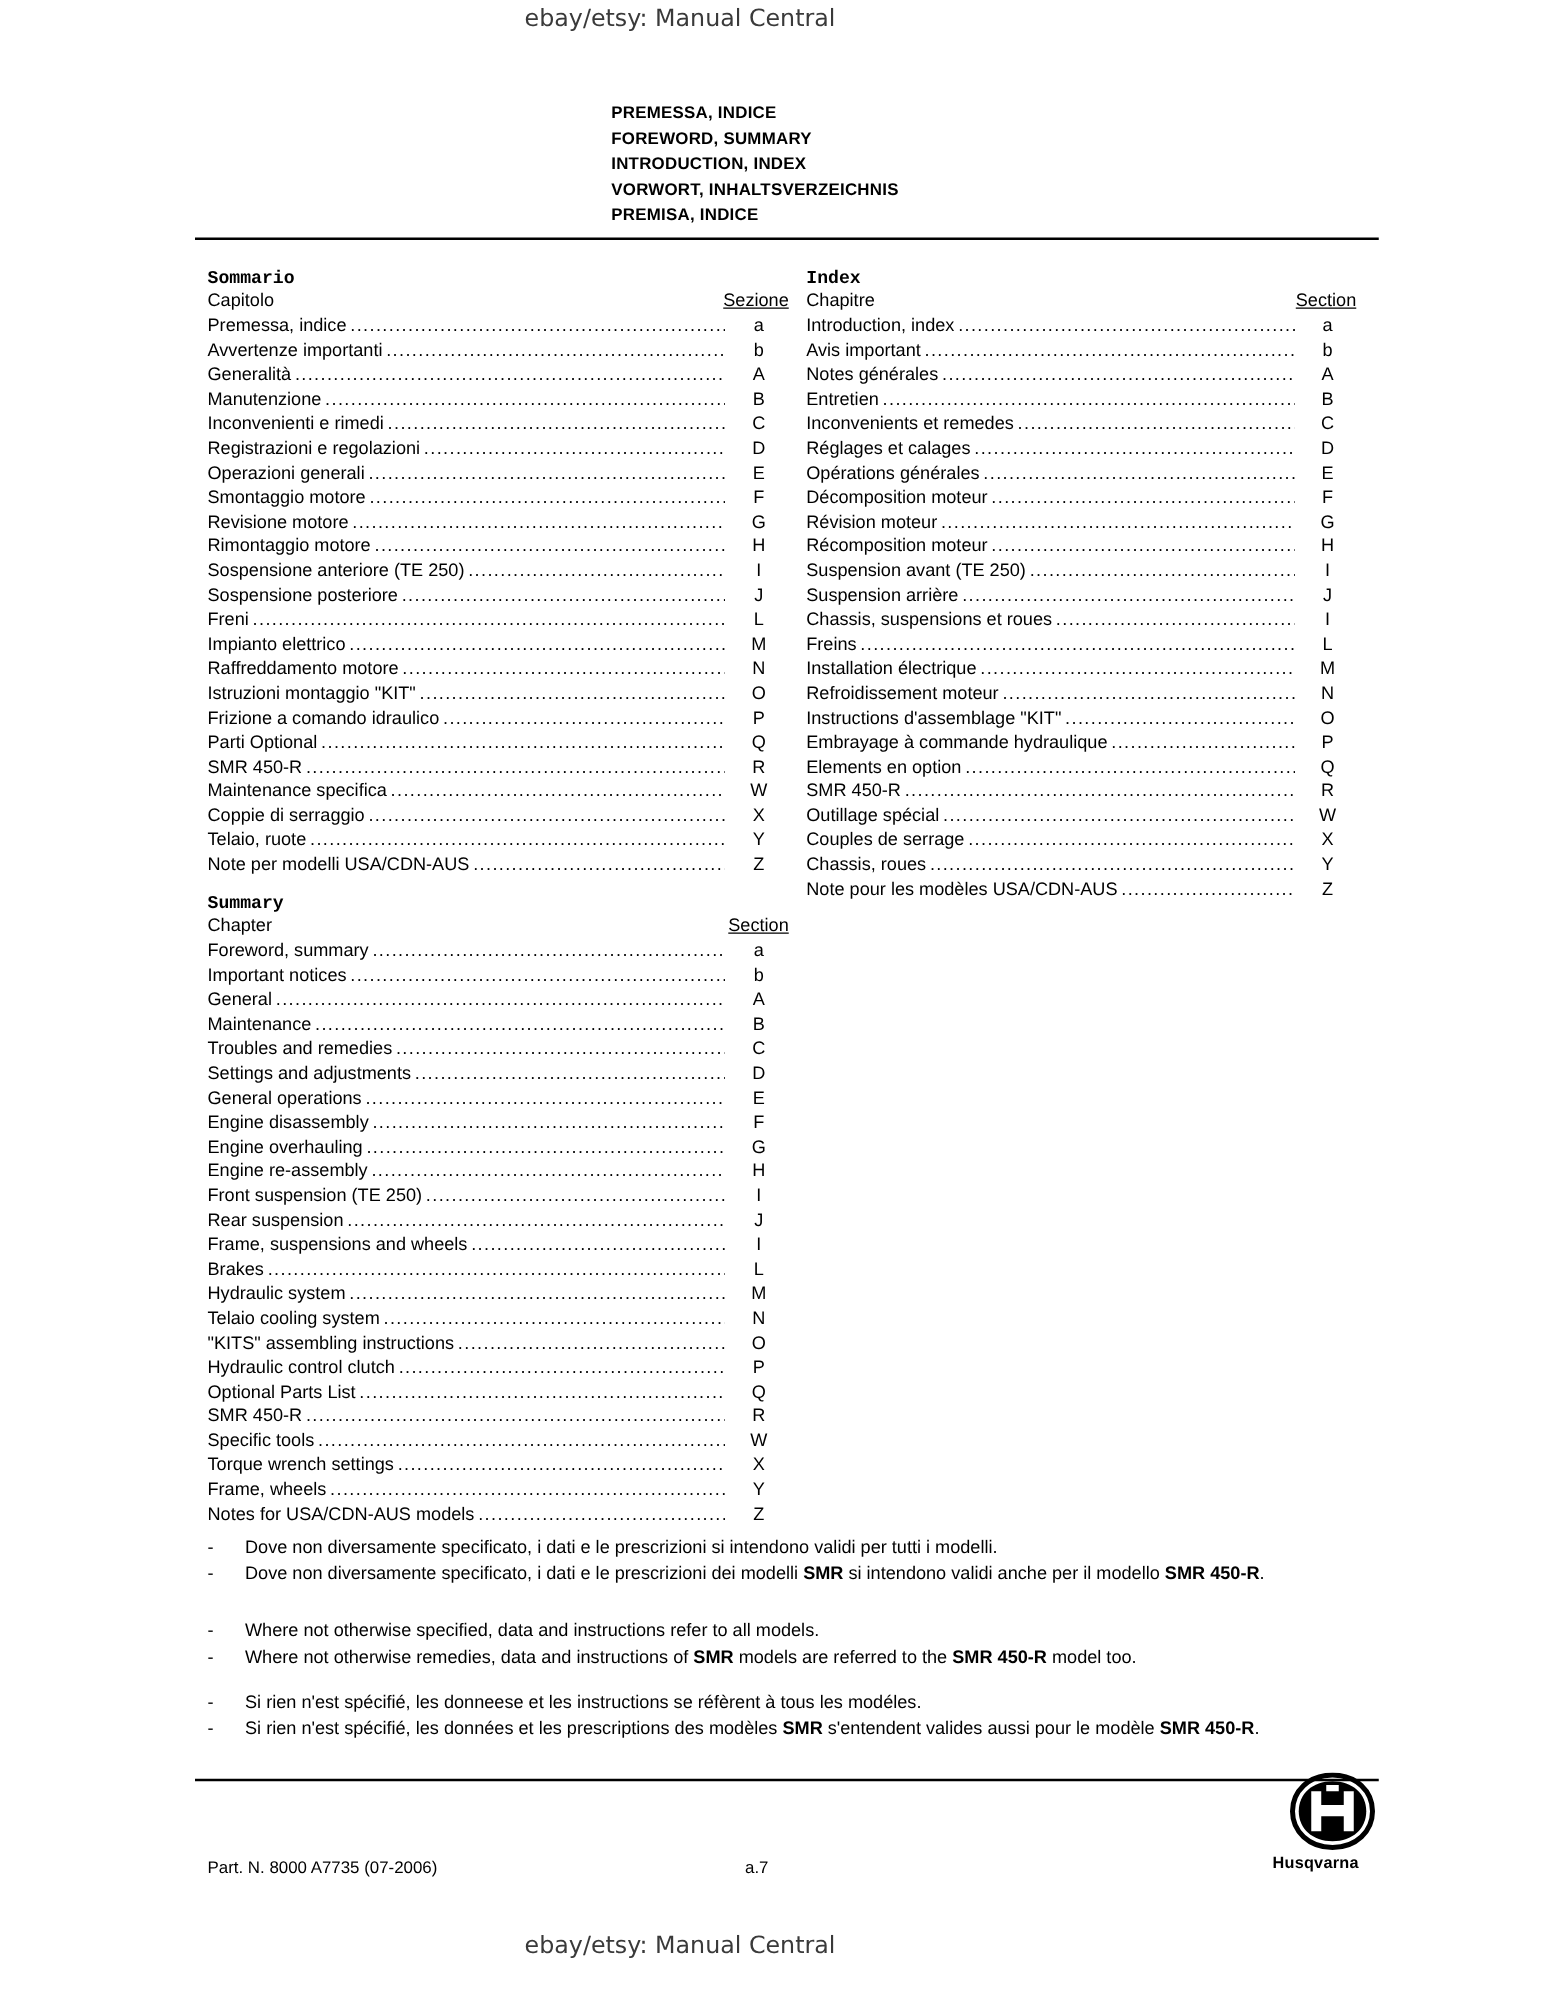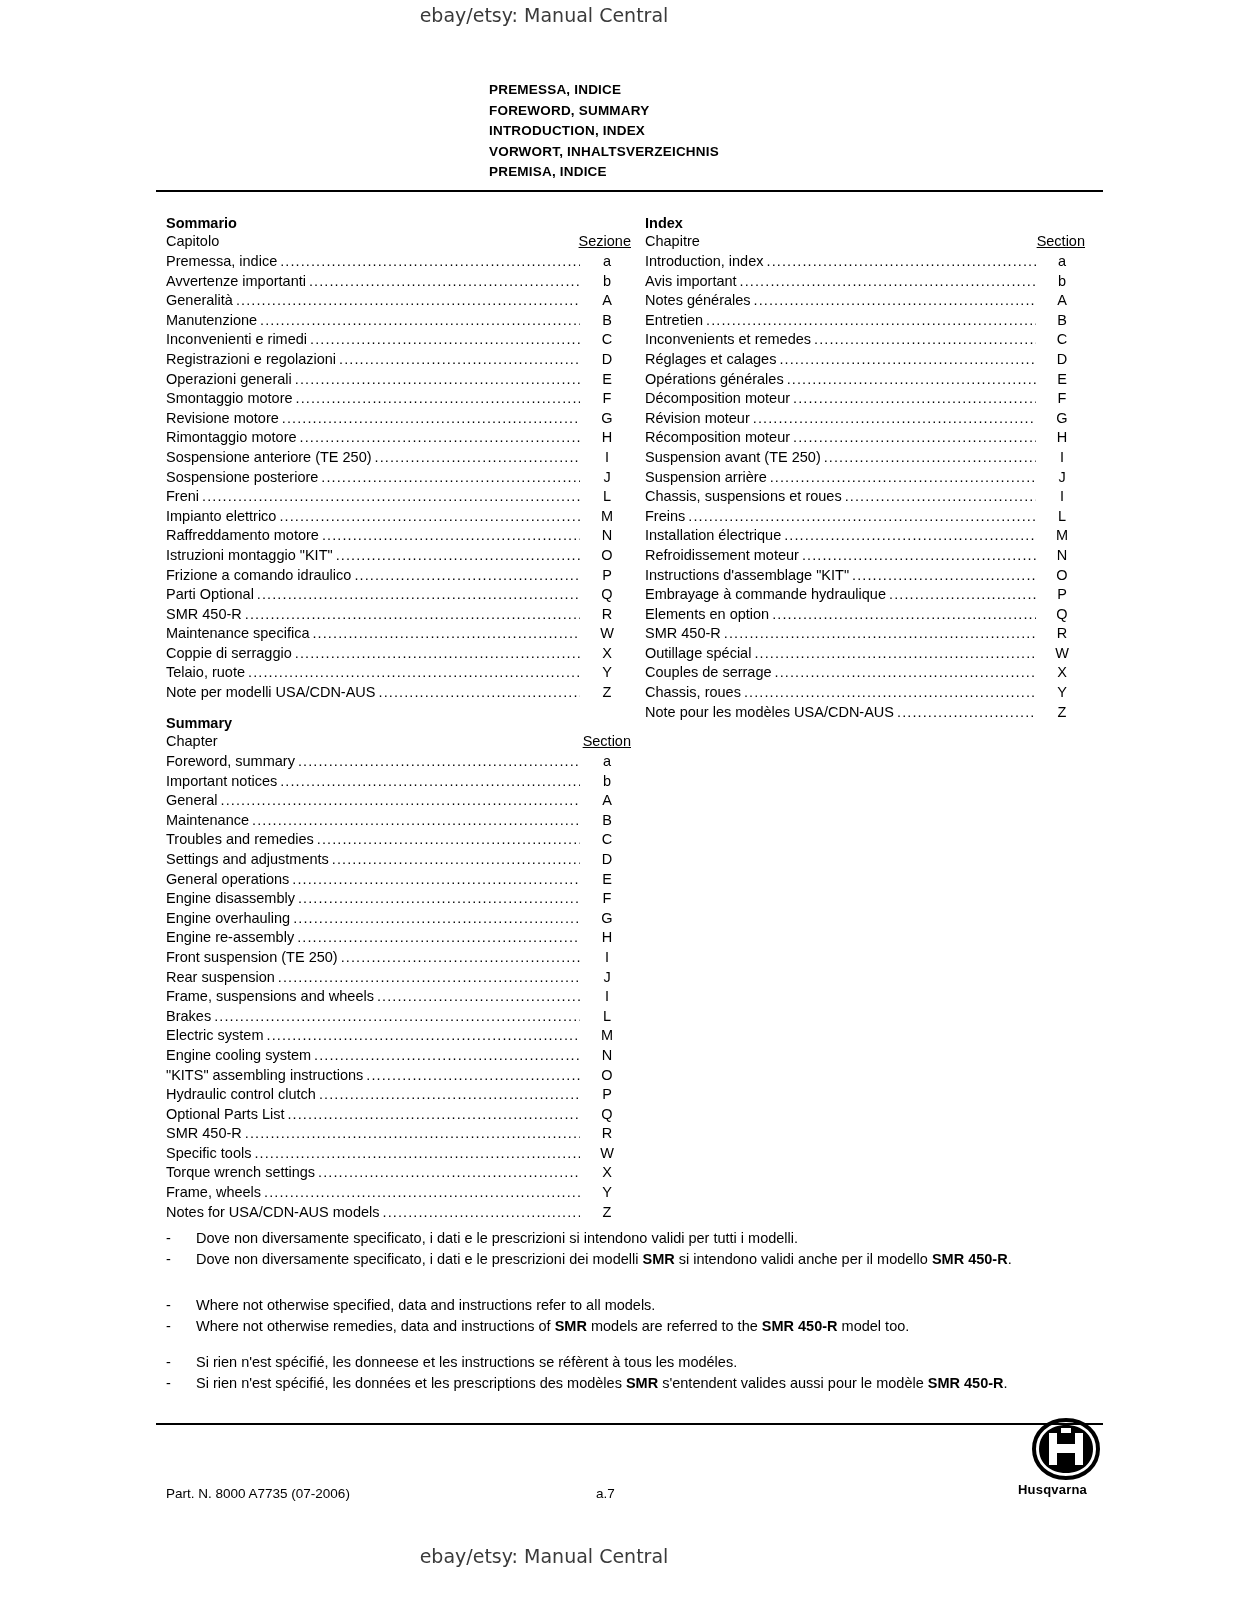--- a/index.html
+++ b/index.html
@@ -57,20 +57,21 @@
     position: absolute;
     font-size: 14.5px;
   }
   .col-left { left: 166px; }
   .col-right { left: 645px; }
 
   .sec-title {
     font-weight: bold;
     font-size: 14.5px;
     margin-bottom: 2px;
+    font-family: Liberation Mono, monospace;
   }
   .toc-head {
     display: flex;
     font-size: 14.5px;
     margin-bottom: 3px;
   }
   .toc-head .c1 { flex: 1; }
   .toc-head .c2 { width: 78px; text-align: right; text-decoration: underline; }
 
   ul.toc {
@@ -361,26 +362,26 @@
           <span class="label">Frame, suspensions and wheels</span>
           <span class="dots">..........................................................................................</span>
           <span class="sect">I</span>
         </li>
         <li>
           <span class="label">Brakes</span>
           <span class="dots">..........................................................................................</span>
           <span class="sect">L</span>
         </li>
         <li>
-          <span class="label">Electric system</span>
+          <span class="label">Hydraulic system</span>
           <span class="dots">..........................................................................................</span>
           <span class="sect">M</span>
         </li>
         <li>
-          <span class="label">Engine cooling system</span>
+          <span class="label">Telaio cooling system</span>
           <span class="dots">..........................................................................................</span>
           <span class="sect">N</span>
         </li>
         <li>
           <span class="label">"KITS" assembling instructions</span>
           <span class="dots">..........................................................................................</span>
           <span class="sect">O</span>
         </li>
         <li>
           <span class="label">Hydraulic control clutch</span>

